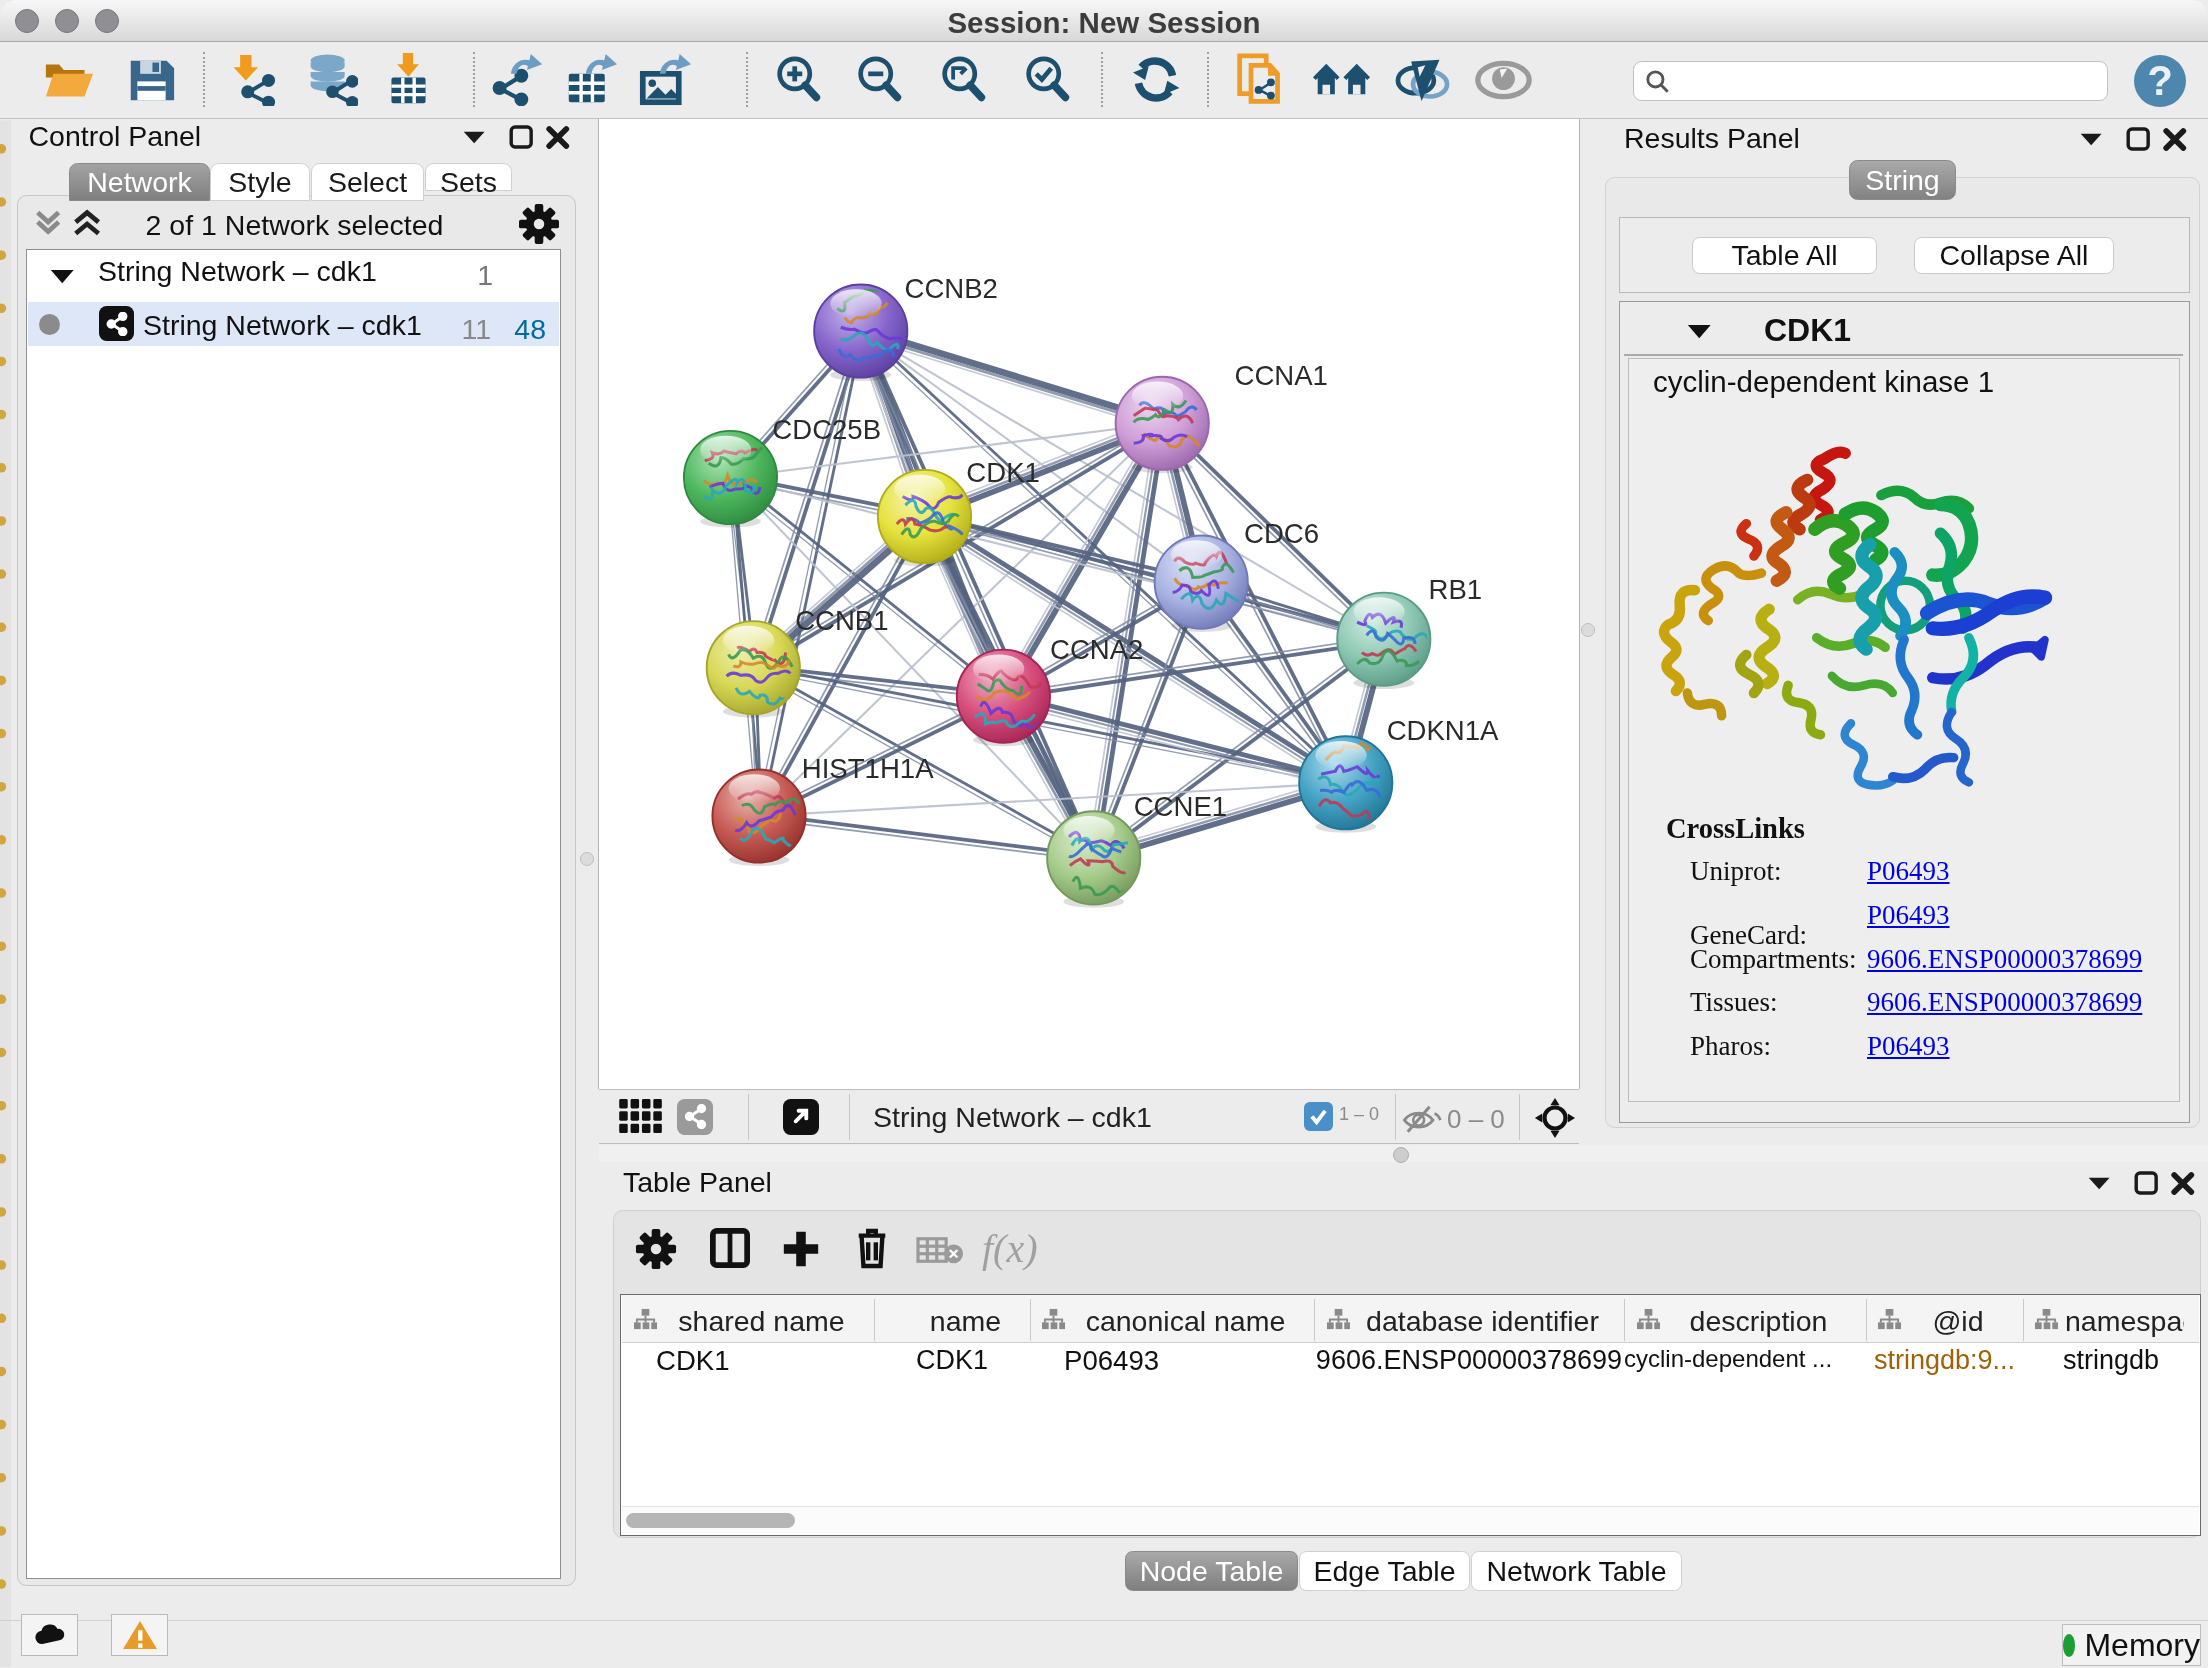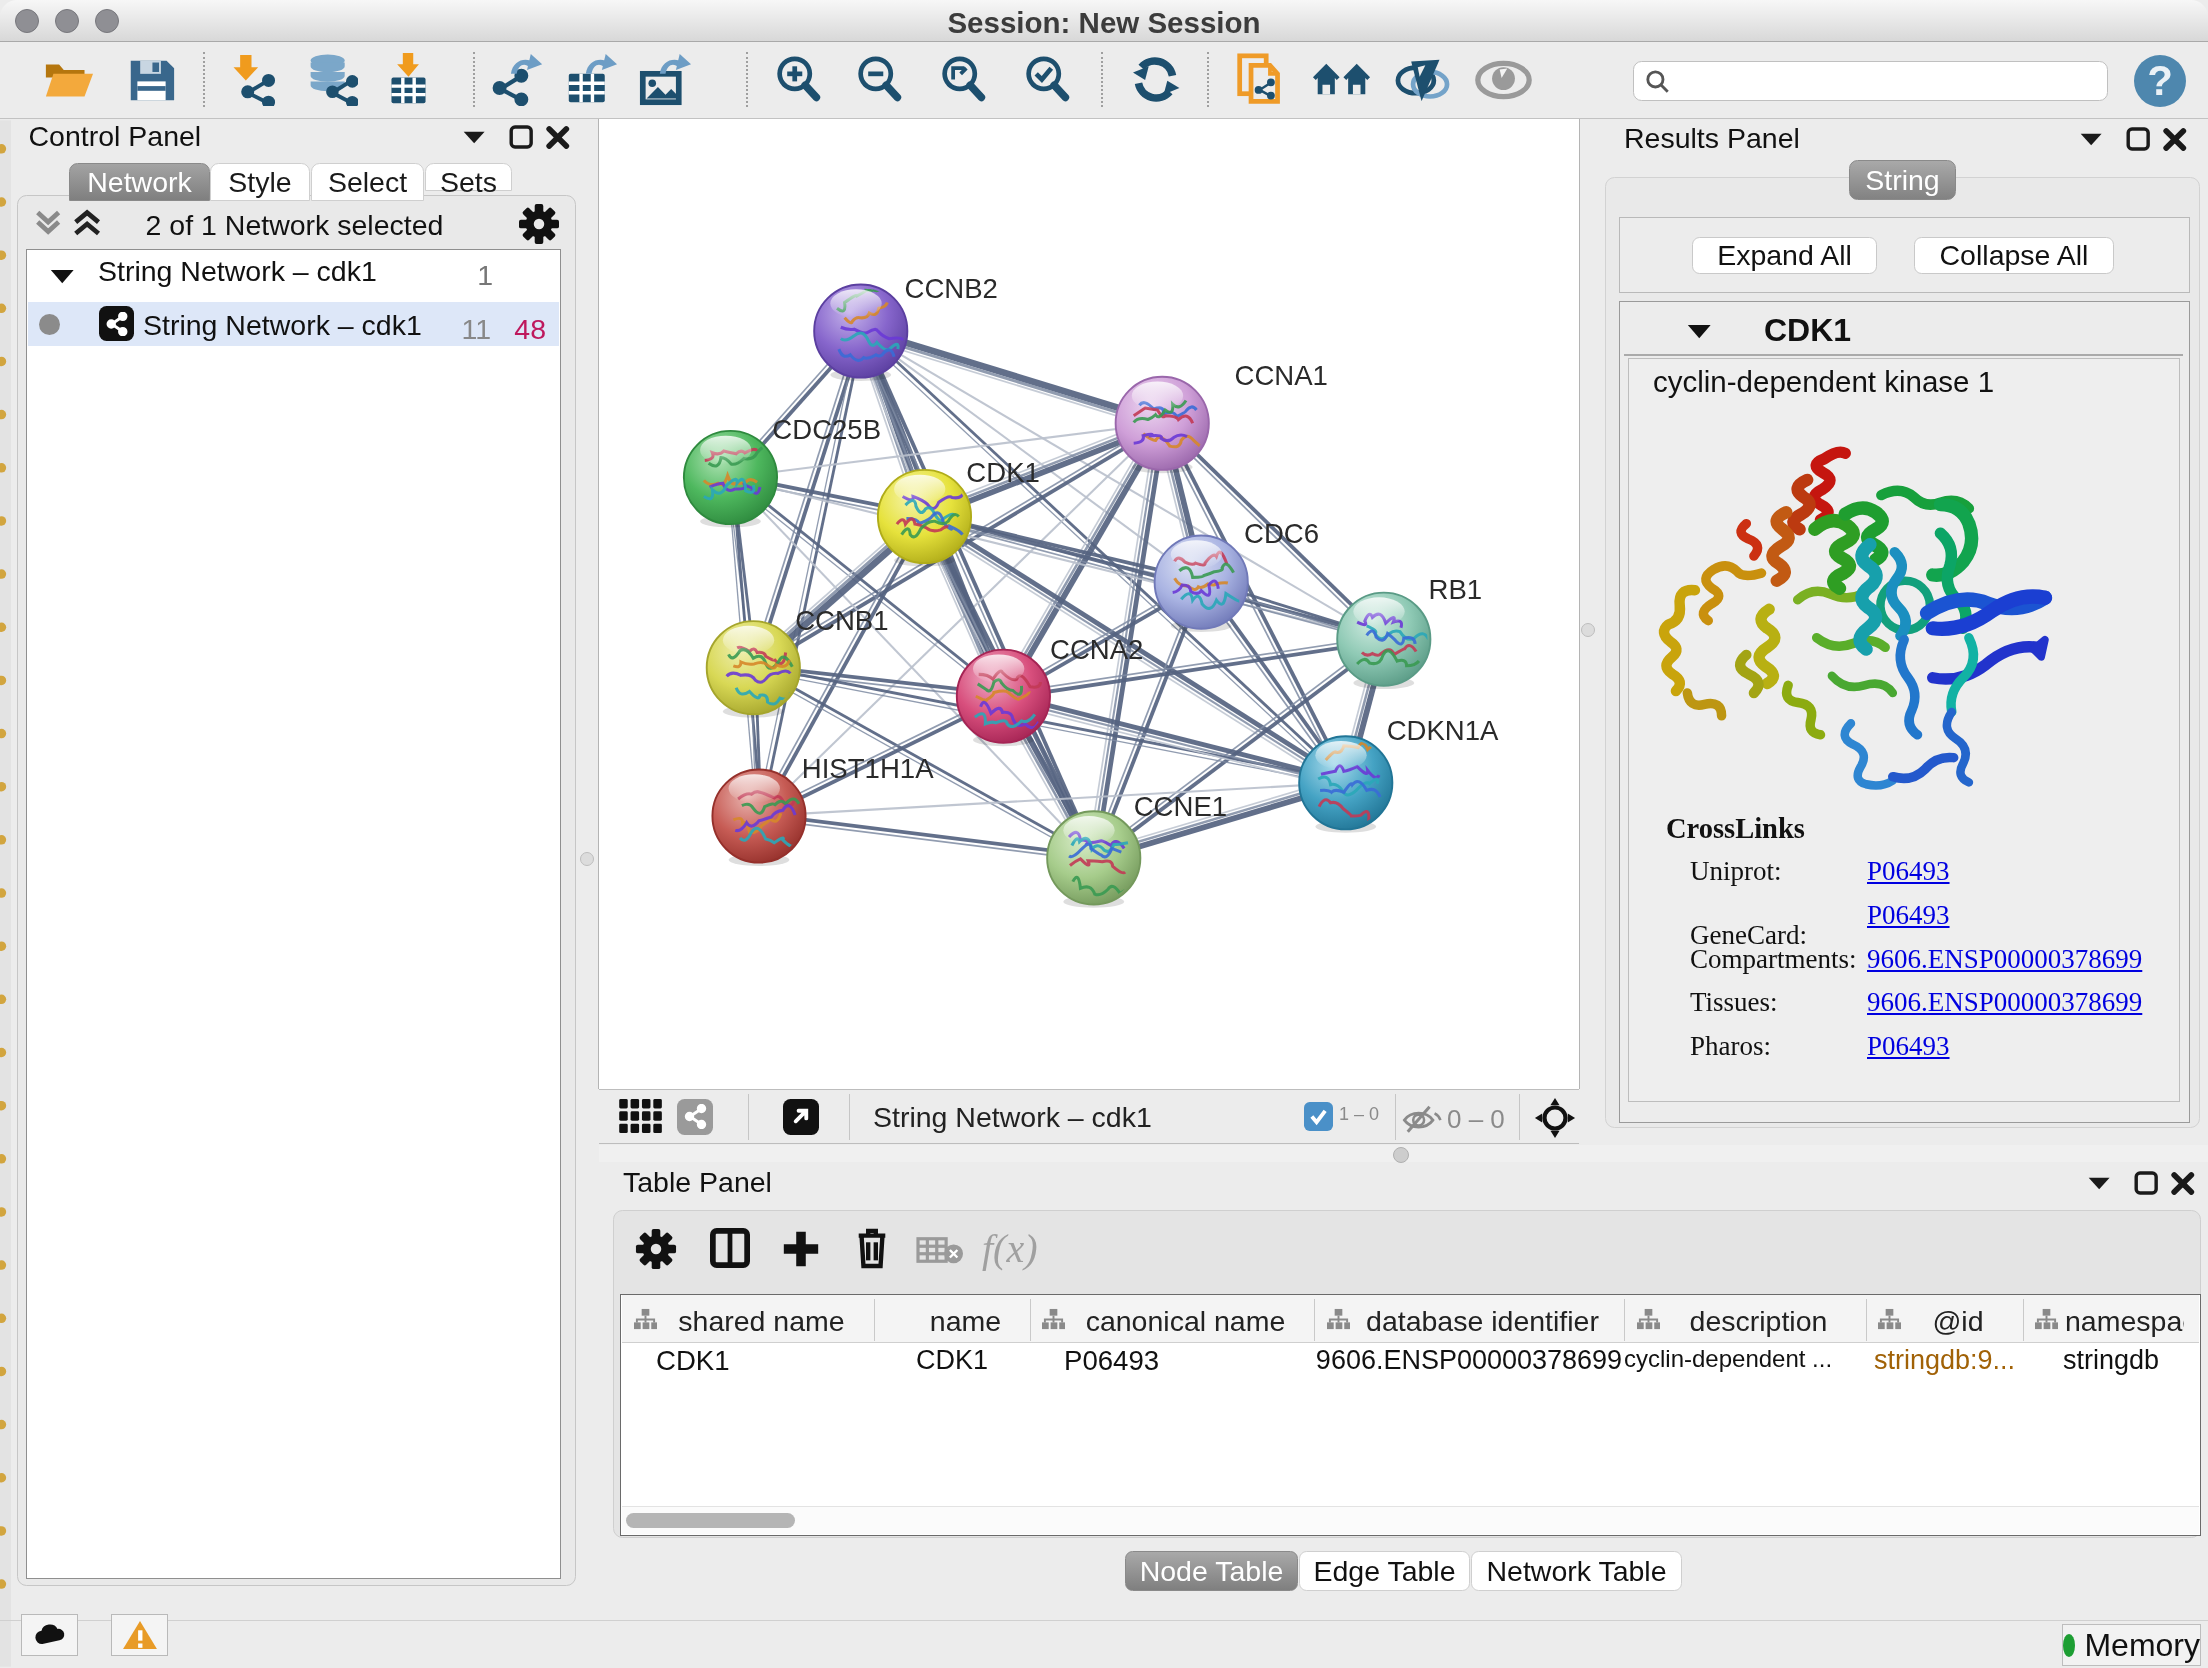--- a/index.html
+++ b/index.html
@@ -310,21 +310,21 @@
 <g stroke="#fff" stroke-width="3" fill="#fff">
       <line x1="18" y1="5" x2="7" y2="12.5"></line>
       <line x1="7" y1="12.5" x2="18" y2="20"></line>
 <circle cx="18.5" cy="4.5" r="3.4"></circle>
       <circle cx="6.5" cy="12.5" r="3.4"></circle>
       <circle cx="18.5" cy="20.5" r="3.4"></circle>
     </g>
   </svg>
 <div class="abs" style="left:143px;top:309px;font-size:28.5px;color:#111">String Network – cdk1</div>
 <div class="abs" style="left:445px;top:313px;width:46px;text-align:right;font-size:28.5px;color:#888">11</div>
-<div class="abs" style="left:500px;top:313px;width:46px;text-align:right;font-size:28.5px;color:#be185d">48</div>
+<div class="abs" style="left:500px;top:313px;width:46px;text-align:right;font-size:28.5px;color:#0369a1">48</div>
 <div class="abs" style="left:598px;top:119px;width:982px;height:970px;background:#fff;border-left:1px solid #b4b4b4;border-right:1px solid #b4b4b4"></div>
 <svg class="abs" style="left:599px;top:119px" width="980" height="970" viewBox="0 0 1030 1020">
     <defs>
       <radialGradient id="gB2" cx="0.38" cy="0.30" r="0.75">
         <stop offset="0" stop-color="#c4b2ea"></stop>
         <stop offset="0.55" stop-color="#8766cc"></stop>
         <stop offset="1" stop-color="#5b3fa0"></stop>
       </radialGradient>
       <radialGradient id="gA1" cx="0.38" cy="0.30" r="0.75">
         <stop offset="0" stop-color="#ecd7f0"></stop>
@@ -707,21 +707,21 @@
 <svg class="abs" style="left:2075px;top:126px" width="114" height="25" viewBox="0 0 120 26">
  <path d="M6 8 l11 12 11-12 Z" fill="#1a1a1a"></path>
  <rect x="56" y="3" width="21" height="21" rx="4" fill="none" stroke="#1a1a1a" stroke-width="3.6"></rect>
  <path d="M96 5 l18 18 M114 5 l-18 18" stroke="#1a1a1a" stroke-width="6" stroke-linecap="round"></path>
 </svg>
 <div class="abs" style="left:1605px;top:177px;width:595px;height:951px;background:#e9e9e9;border:1px solid #d2d2d2;border-radius:9.5px"></div>
 <div class="abs" style="left:1849px;top:160px;width:107px;height:40px;background:linear-gradient(#a9a9a9,#828282);
  border:1px solid #8a8a8a;border-radius:8.6px;color:#fff;font-size:28.5px;text-align:center;line-height:38px">String</div>
 <div class="abs" style="left:1619px;top:217px;width:571px;height:76px;background:#ececec;border:1.9px solid #b9b9b9"></div>
 <div class="abs" style="left:1692px;top:237px;width:185px;height:37px;background:#fff;border:1px solid #c9c9c9;
- border-radius:7.6px;font-size:28.5px;color:#111;text-align:center;line-height:35px">Expand All</div>
+ border-radius:7.6px;font-size:28.5px;color:#111;text-align:center;line-height:35px">Table All</div>
 <div class="abs" style="left:1914px;top:237px;width:200px;height:37px;background:#fff;border:1px solid #c9c9c9;
  border-radius:7.6px;font-size:28.5px;color:#111;text-align:center;line-height:35px">Collapse All</div>
 <div class="abs" style="left:1619px;top:301px;width:571px;height:822px;background:#ececec;border:1.9px solid #9a9a9a"></div>
 <svg class="abs" style="left:1685px;top:321px" width="28.5" height="23" viewBox="0 0 30 24">
     <path d="M3 4 l12 14 12-14 Z" fill="#111"></path>
   </svg>
 <div class="abs" style="left:1764px;top:312px;font-size:32px;font-weight:700;color:#111">CDK1</div>
 <div class="abs" style="left:1624px;top:354px;width:559px;height:1.9px;background:#aaa"></div>
 <div class="abs" style="left:1628px;top:358px;width:552px;height:744px;background:#eeeeee;border:1px solid #bdbdbd"></div>
 <div class="abs" style="left:1653px;top:365px;font-size:29.5px;color:#111">cyclin-dependent kinase 1</div>

